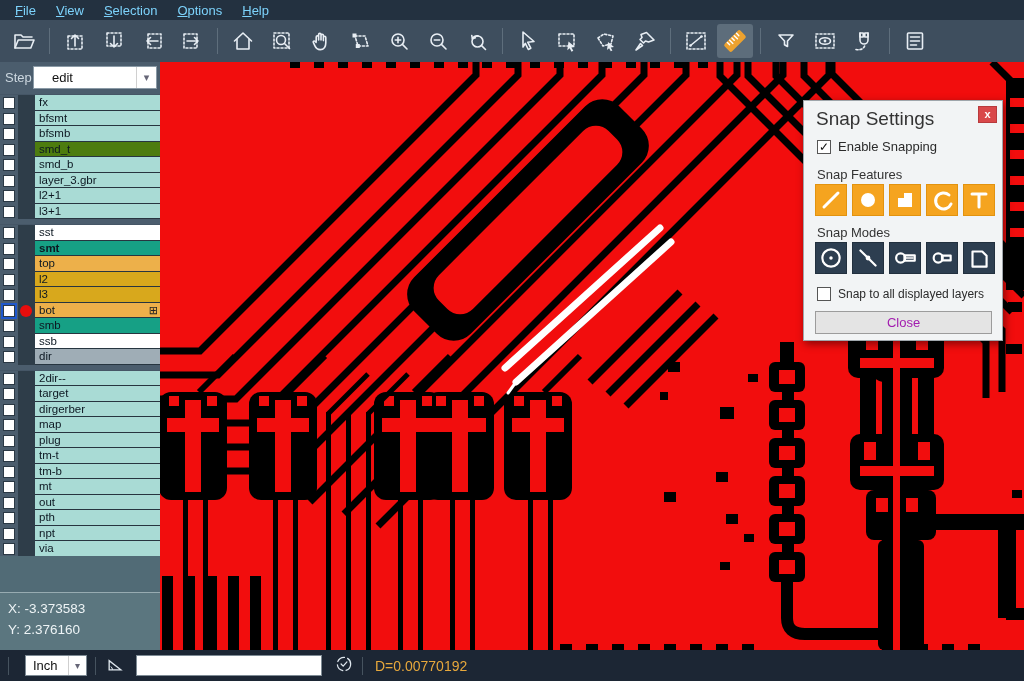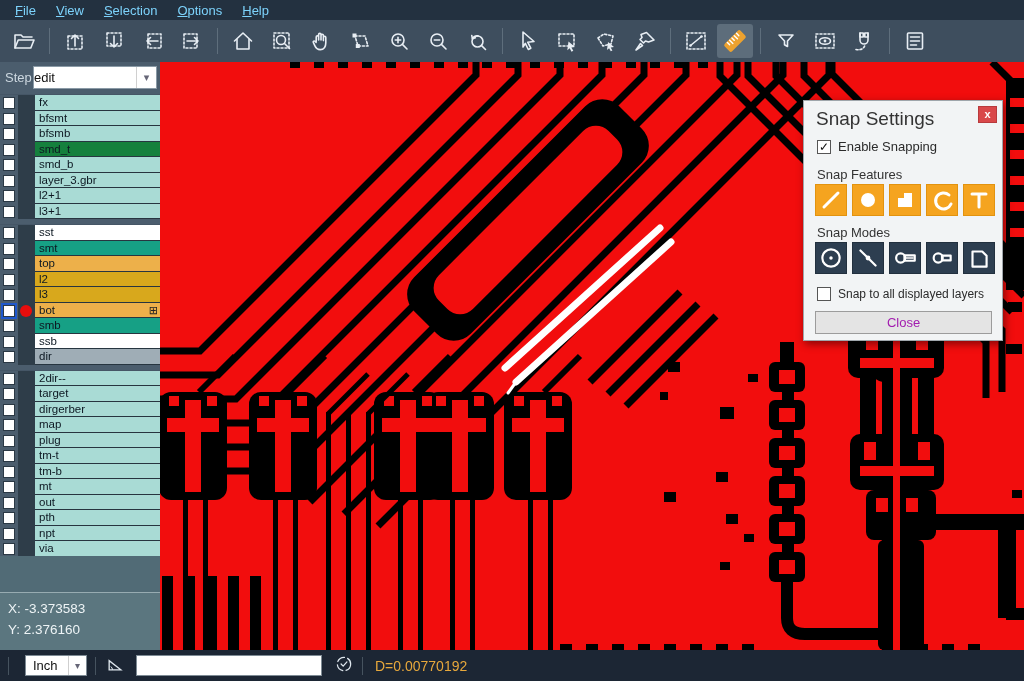--- a/index.html
+++ b/index.html
@@ -14,21 +14,21 @@
   #toolbar { position:absolute; left:0; top:20px; width:1024px; height:42px; background:#3e4e5e; display:flex; align-items:center; padding-left:6px; gap:3px; }
   .tbtn { width:36px; height:34px; display:flex; align-items:center; justify-content:center; border-radius:3px; background:transparent; border:none; }
   .tbtn.active { background:#5d6d7b; }
   .tbtn svg { stroke:#e8eef4; fill:none; stroke-width:1.6; stroke-linecap:round; stroke-linejoin:round; }
   .tdiv { width:1px; height:26px; background:#5e6e7c; margin:0 4px; }
 
   
   #sidebar { position:absolute; left:0; top:62px; width:160px; height:588px; background:#4b5d6d; }
   #steprow { position:absolute; left:0; top:0; width:160px; height:31px; display:flex; align-items:center; }
   #steplabel { color:#cdd8e0; font-size:13px; margin-left:5px; width:26px; }
-  #stepselect { position:absolute; left:33px; top:4px; width:124px; height:23px; background:#fff; border:1px solid #8a9aa6; display:flex; align-items:center; font-size:13px; color:#111; padding-left:0; }
+  #stepselect { position:absolute; left:33px; top:4px; width:124px; height:23px; background:#fff; border:1px solid #8a9aa6; display:flex; align-items:center; font-size:13px; color:#111; padding-left:18px; }
   #stepselect .chev { position:absolute; right:0; top:0; width:20px; height:100%; border-left:1px solid #d0d0d0; display:flex; align-items:center; justify-content:center; color:#667; font-size:11px; }
 
   #layerlist { position:absolute; left:0; top:32px; width:168px; }
   .layer-group { margin-bottom:5px; border-top:1px solid #37475545; }
   .layer-row { position:relative; height:15.5px; display:flex; align-items:stretch; }
   .lr-check { width:12px; height:12px; background:#fff; border:1.5px solid #2b3945; margin:1px 0 0 3px; align-self:center; flex:none; }
   .lr-check.sel { box-shadow:0 0 0 2px #1f58cb; }
   .lr-ind { width:17px; flex:none; background:#2e3d49; position:relative; margin-left:3px; }
   .lr-ind .dot { position:absolute; left:2px; top:2px; width:12px; height:12px; border-radius:50%; background:#e80d0d; }
   .lr-label { flex:1; margin-right:7px; font-size:11.5px; line-height:15px; color:#0d1822; padding-left:4px; border-bottom:1px solid #273540; white-space:nowrap; overflow:hidden; position:relative; }
@@ -250,21 +250,21 @@
           <span class="lr-label" style="background: rgb(169, 219, 213);">bfsmt</span>
         </div>
         <div class="layer-row">
           <span class="lr-check"></span>
           <span class="lr-ind"></span>
           <span class="lr-label" style="background: rgb(169, 219, 213);">bfsmb</span>
         </div>
         <div class="layer-row">
           <span class="lr-check"></span>
           <span class="lr-ind"></span>
-          <span class="lr-label" style="background: #15803d;">smd_t</span>
+          <span class="lr-label" style="background: #4d7c0f;">smd_t</span>
         </div>
         <div class="layer-row">
           <span class="lr-check"></span>
           <span class="lr-ind"></span>
           <span class="lr-label" style="background: rgb(169, 219, 213);">smd_b</span>
         </div>
         <div class="layer-row">
           <span class="lr-check"></span>
           <span class="lr-ind"></span>
           <span class="lr-label" style="background: rgb(169, 219, 213);">layer_3.gbr</span>
@@ -282,21 +282,21 @@
       </div>
       <div class="layer-group">
         <div class="layer-row">
           <span class="lr-check"></span>
           <span class="lr-ind"></span>
           <span class="lr-label" style="background: rgb(255, 255, 255);">sst</span>
         </div>
         <div class="layer-row">
           <span class="lr-check"></span>
           <span class="lr-ind"></span>
-          <span class="lr-label" style="background: rgb(22, 160, 133);">smt</span>
+          <span class="lr-label" style="background: rgb(22, 160, 133); font-weight: bold;">smt</span>
         </div>
         <div class="layer-row">
           <span class="lr-check"></span>
           <span class="lr-ind"></span>
           <span class="lr-label" style="background: rgb(237, 176, 74);">top</span>
         </div>
         <div class="layer-row">
           <span class="lr-check"></span>
           <span class="lr-ind"></span>
           <span class="lr-label" style="background: rgb(216, 168, 28);">l2</span>

